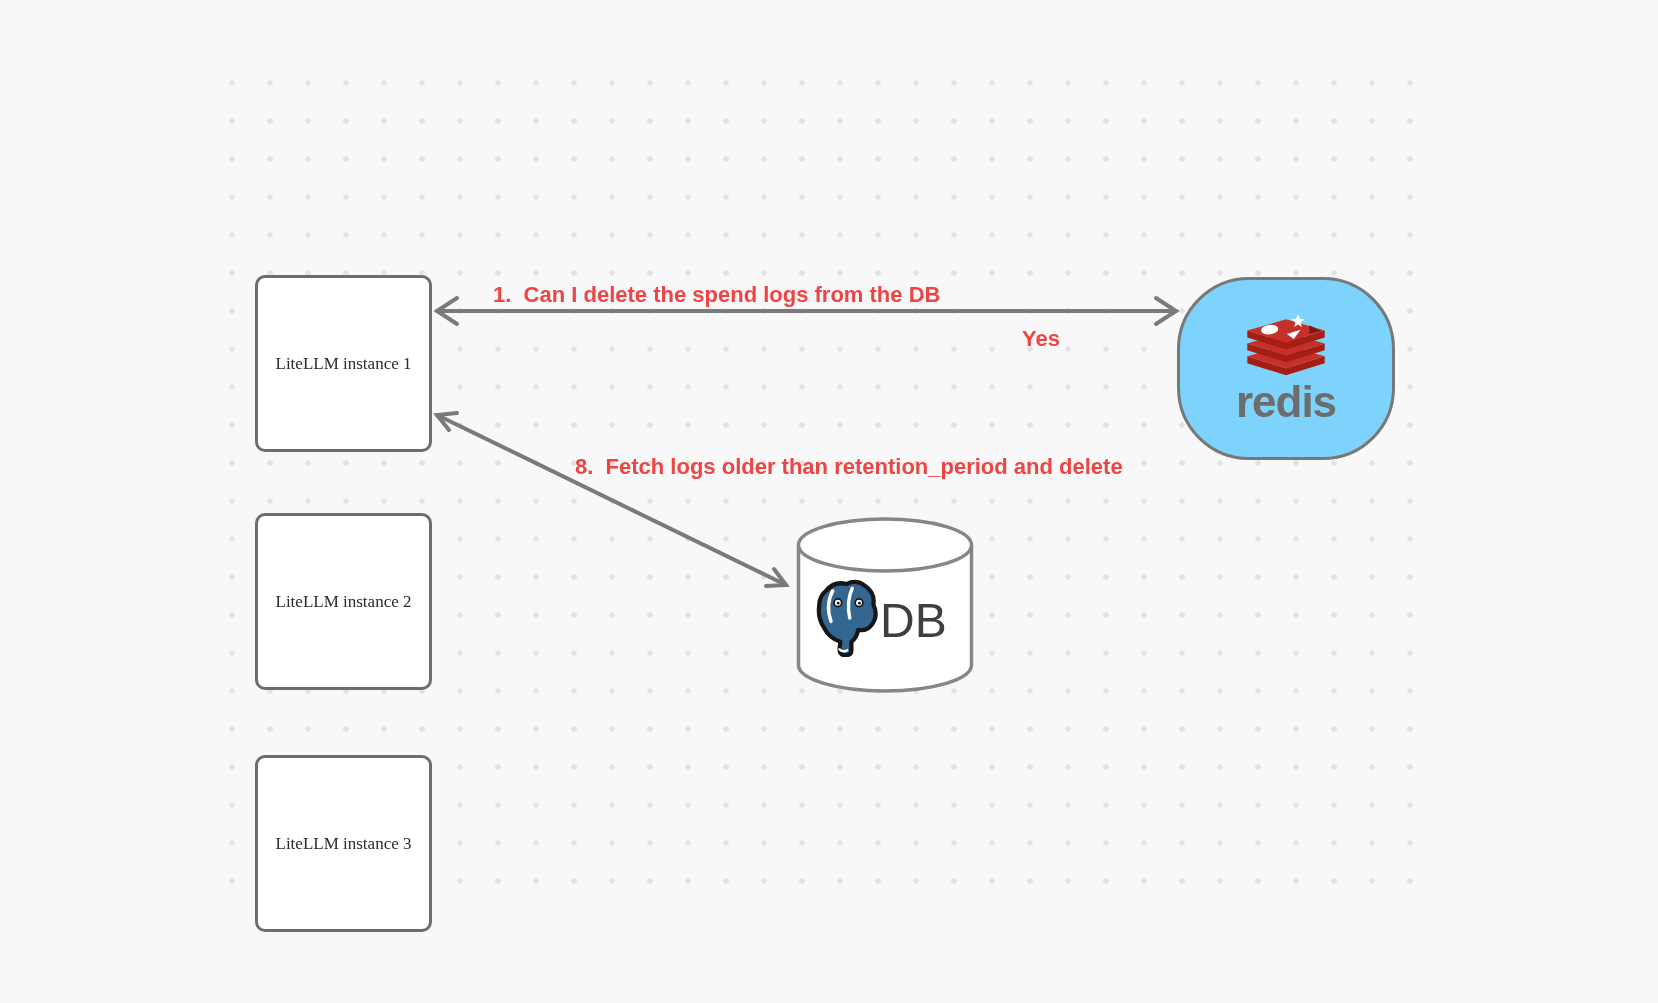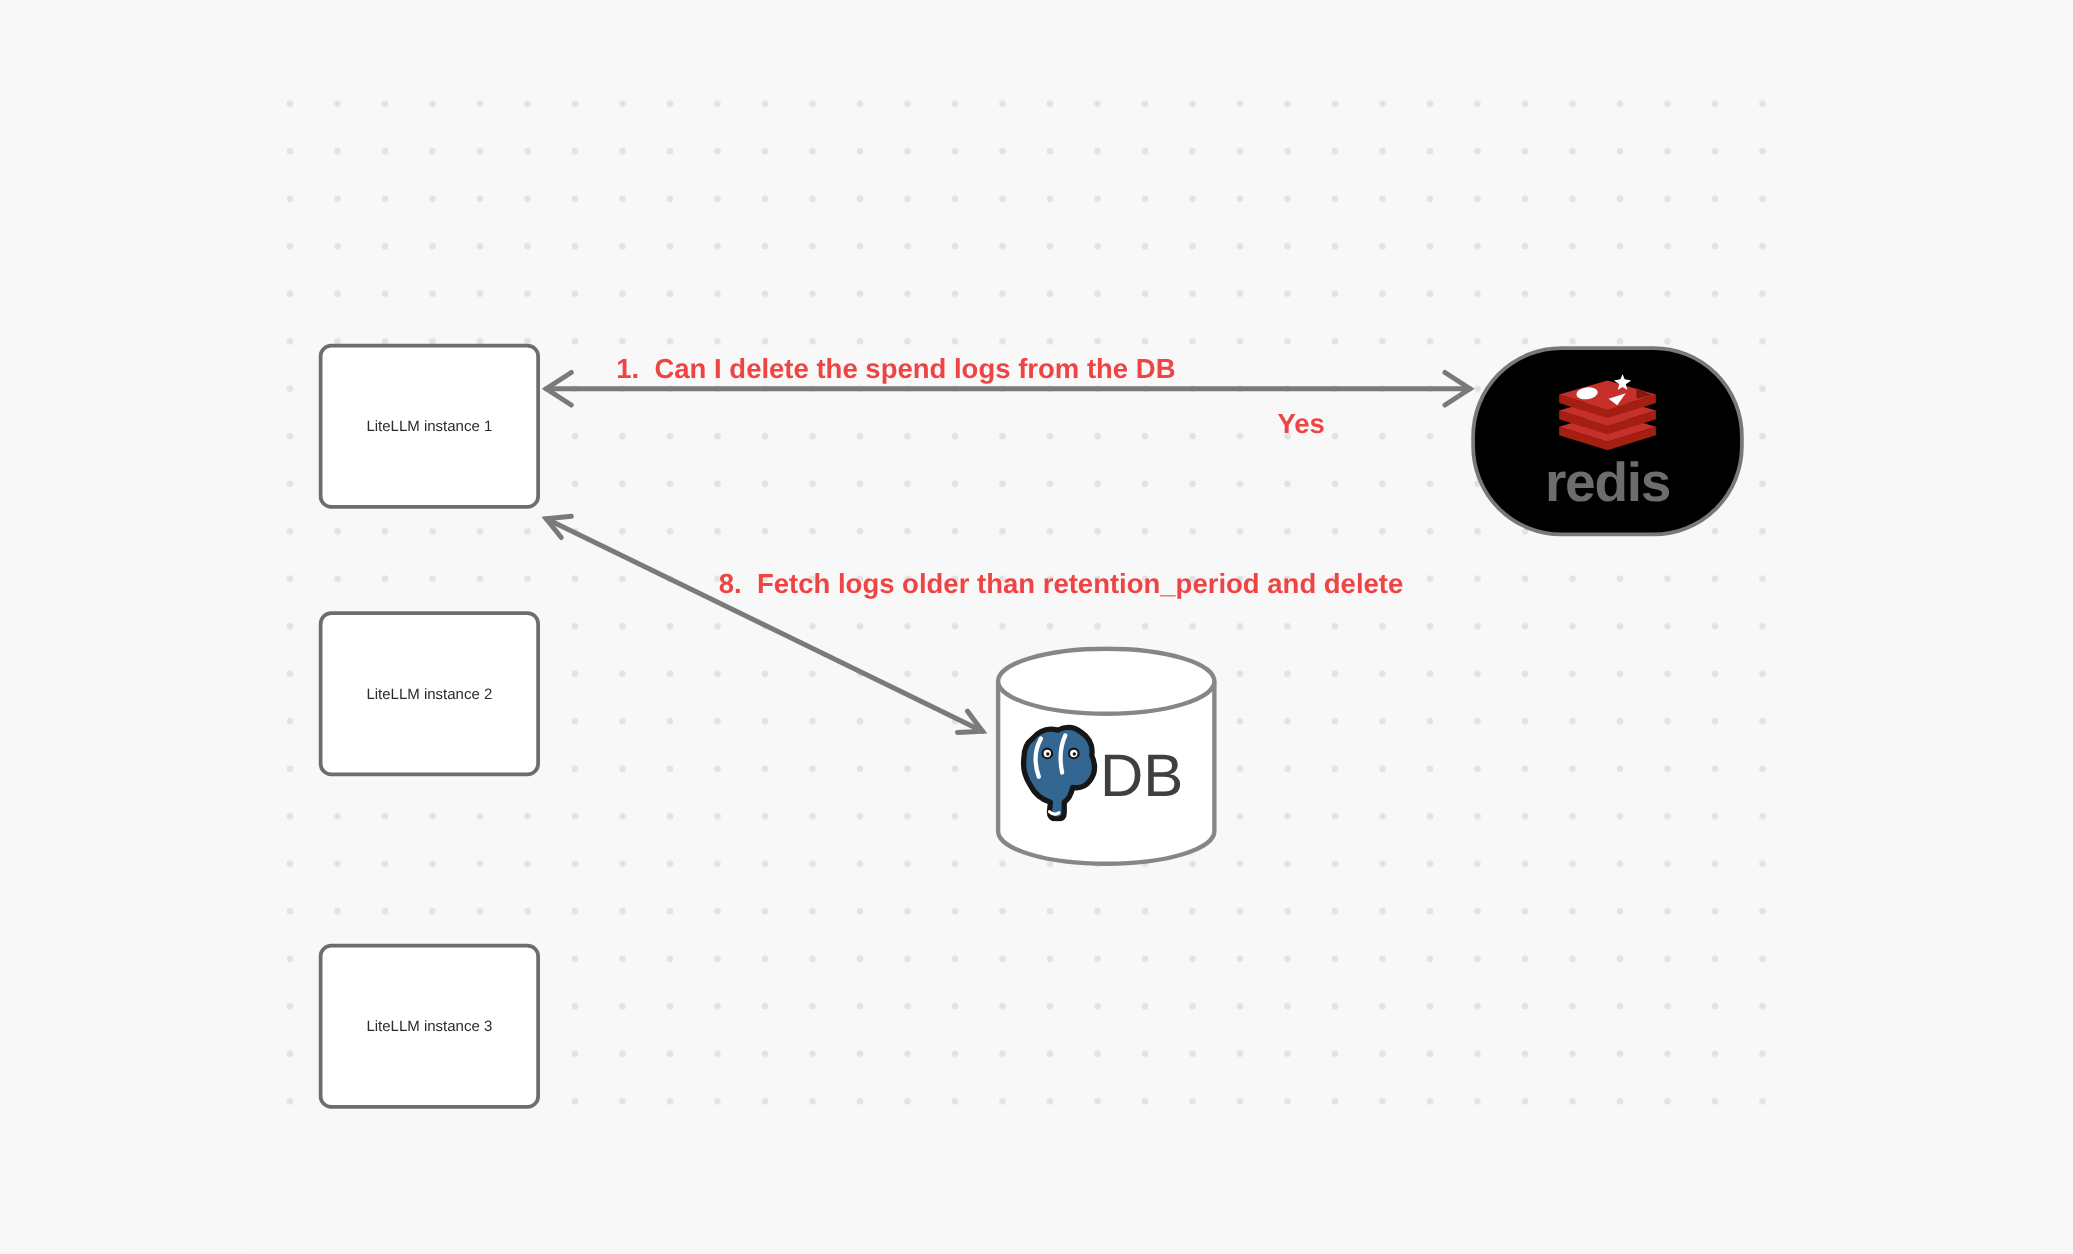--- a/index.html
+++ b/index.html
@@ -11,37 +11,38 @@
     font-family:"Liberation Sans", sans-serif;
   }
   .dot-grid{
     position:absolute;
     left:213px;top:64px;width:1216px;height:836px;
     background-image:radial-gradient(circle, #e3e3e3 2.6px, transparent 2.9px);
     background-size:38px 38px;
   }
   .node-box{
     position:absolute;
-    left:255px;width:177px;height:132px;
+    left:255px;width:177px;height:177px;
     box-sizing:border-box;
     background:#ffffff;
     border:3.5px solid #6d6d6d;
     border-radius:10px;
     display:flex;align-items:center;justify-content:center;
-    font-size:12px;color:#2b2b2b;
+    font-size:17px;color:#2b2b2b;
     text-align:center;
+    font-family:Liberation Serif, serif;
   }
   #box-instance-1{top:275px;}
-  #box-instance-2{top:489px;}
+  #box-instance-2{top:513px;}
   #box-instance-3{top:755px;text-align:right;}
   .redis-node{
     position:absolute;
-    left:1177px;top:277px;width:218px;height:152px;
+    left:1177px;top:277px;width:218px;height:183px;
     box-sizing:border-box;
-    background:#000000;
+    background:#7dd3fc;
     border:3.5px solid #787878;
     border-radius:72px;
     display:flex;flex-direction:column;align-items:center;justify-content:center;
   }
   .redis-wordmark{
     font-size:44px;font-weight:700;color:#6d6d6d;
     line-height:1;letter-spacing:-1px;margin-top:1px;
   }
   .db-node{
     position:absolute;left:795px;top:517px;width:180px;height:178px;

